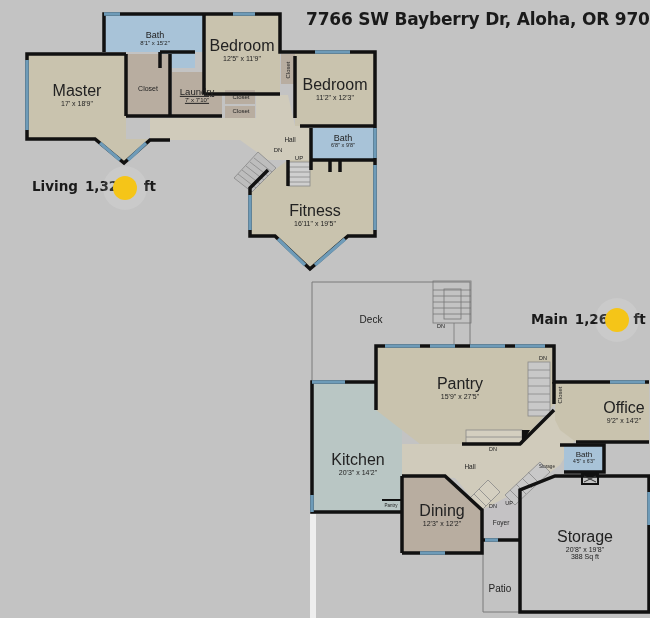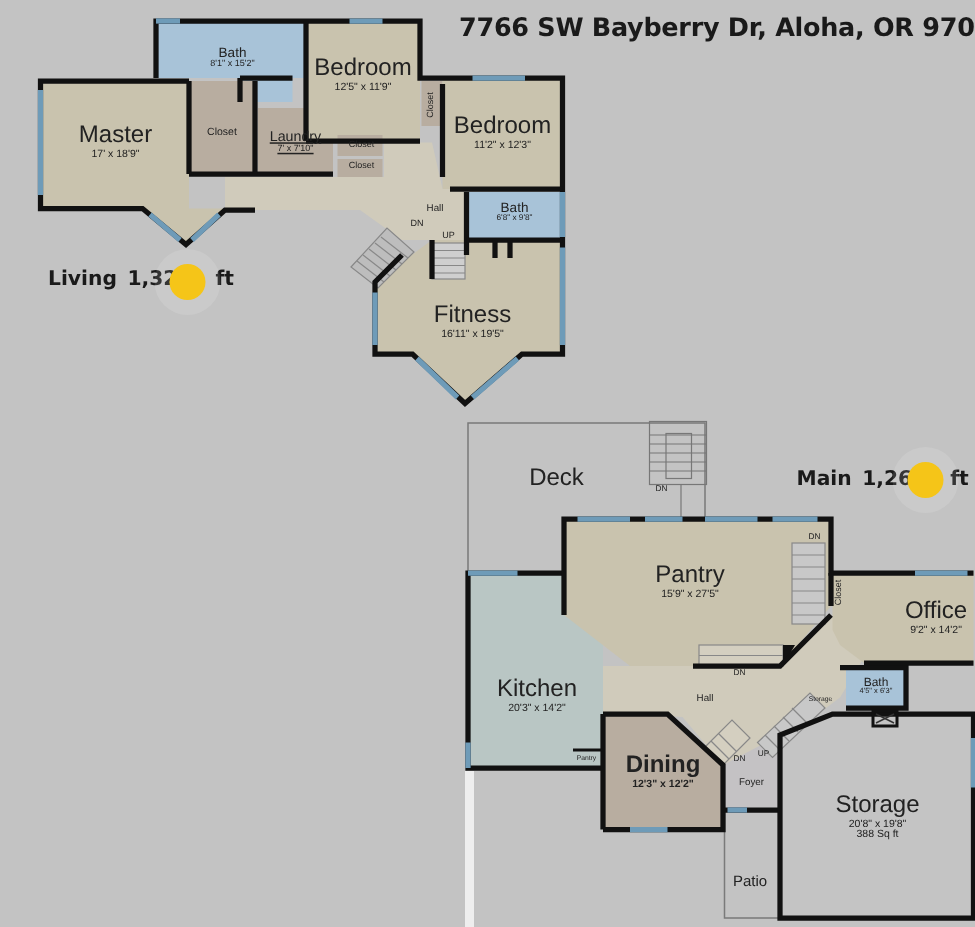--- a/index.html
+++ b/index.html
@@ -250,21 +250,21 @@
     <span class="d">16'11" x 19'5"</span>
   </div>
 <div class="rl sm" style="left:278px;top:150px;">
     <span class="n" style="font-size:6px">DN</span>
   </div>
 <div class="rl sm" style="left:299px;top:158px;">
     <span class="n" style="font-size:6px">UP</span>
   </div>
 
 <div class="rl big" style="left:371px;top:320px;">
-    <span class="n" style="font-size:16px">Deck</span>
+    <span class="n" style="font-size:10px">Deck</span>
   </div>
 <div class="rl big" style="left:460px;top:388px;">
     <span class="n">Pantry</span>
     <span class="d">15'9" x 27'5"</span>
   </div>
 <div class="rl sm vert" style="left:560px;top:395px;">
     <span class="n" style="font-size:6px">Closet</span>
   </div>
 <div class="rl big" style="left:624px;top:412px;">
     <span class="n">Office</span>
@@ -280,21 +280,21 @@
 <div class="rl" style="left:584px;top:458px;">
     <span class="n" style="font-size:8px">Bath</span>
     <span class="d" style="font-size:5px">4'5" x 6'3"</span>
   </div>
 <div class="rl tiny" style="left:547px;top:467px;">
     <span class="n" style="font-size:4.5px">Storage</span>
   </div>
 <div class="rl tiny" style="left:391px;top:506px;">
     <span class="n" style="font-size:4.5px">Pantry</span>
   </div>
-<div class="rl big" style="left:442px;top:515px;font-weight:bold;">
+<div class="rl big" style="left:442px;top:515px;">
     <span class="n">Dining</span>
     <span class="d">12'3" x 12'2"</span>
   </div>
 <div class="rl sm" style="left:501px;top:523px;">
     <span class="n" style="font-size:6.5px">Foyer</span>
   </div>
 <div class="rl big" style="left:585px;top:545px;">
     <span class="n">Storage</span>
     <span class="d">20'8" x 19'8"</span>
     <span class="d">388 Sq ft</span>

